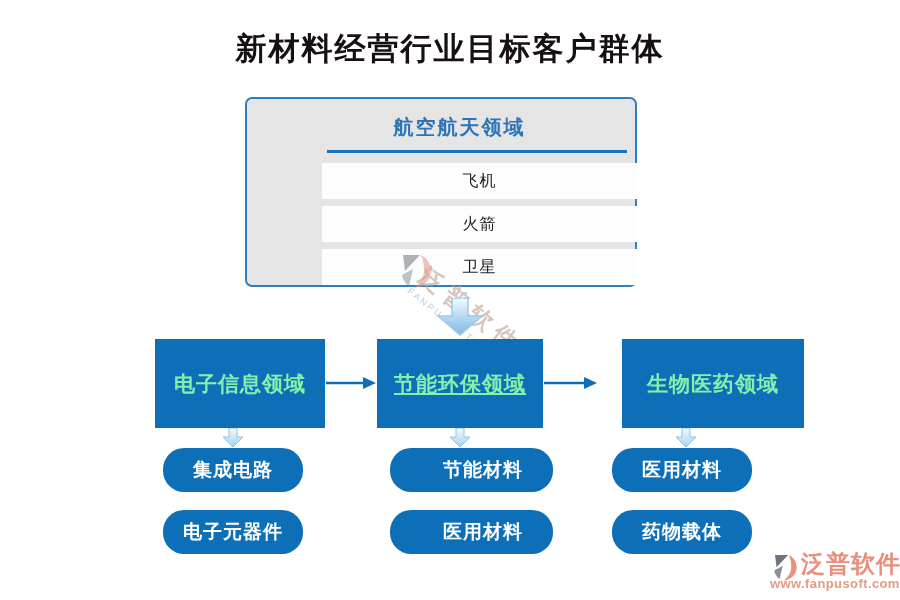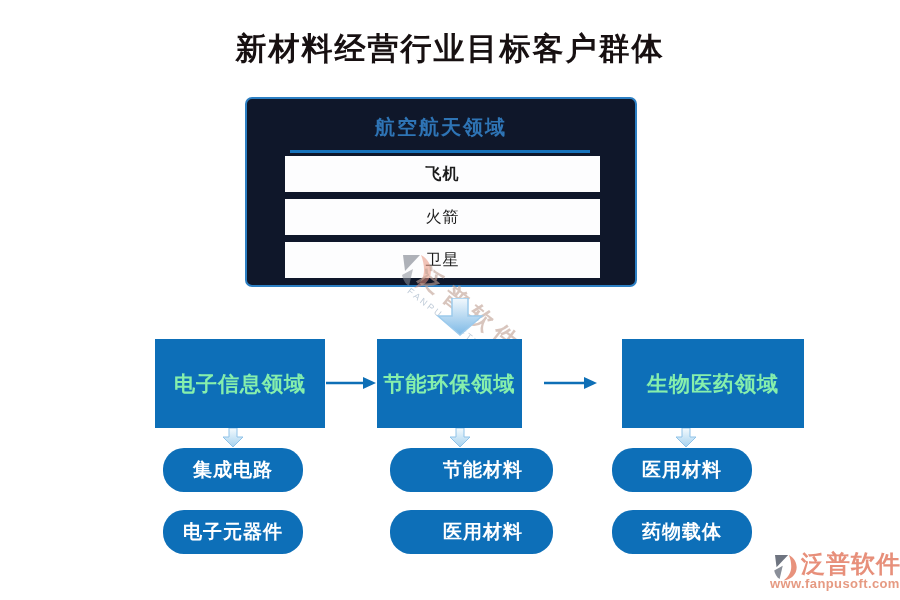--- a/index.html
+++ b/index.html
@@ -8,44 +8,44 @@
     font-family:"Liberation Sans",sans-serif;
   }
   .title{
     position:absolute;top:28px;left:0;width:100%;text-align:center;
     font-family:"Liberation Serif",serif;font-weight:bold;font-size:31px;
     color:#171011;letter-spacing:2px;
   }
   
   .panel{
     position:absolute;left:245px;top:97px;width:392px;height:190px;
-    background:#0f172a;border:2px solid #2c7fc3;border-radius:7px;box-sizing:border-box;
+    background:#e5e5e5;border:2px solid #2c7fc3;border-radius:7px;box-sizing:border-box;padding-left:37px;
   }
   .panel-header{
     padding-top:15px;text-align:center;font-size:20px;font-weight:bold;
     color:#2e74b5;letter-spacing:2px;
   }
   .panel-divider{
     margin:9px 0 0 43px;width:300px;height:3px;background:#1873bb;
   }
   .panel-row{
     margin-left:38px;width:315px;height:36px;background:#fdfdfe;
     line-height:36px;text-align:center;font-size:16px;color:#1c1c1c;
     letter-spacing:1px;
   }
-  .panel-row.first{margin-top:3px;font-weight:bold;}
+  .panel-row.first{margin-top:10px;}
   .panel-row:not(.first){margin-top:7px;}
   
   .lv2-box{
     position:absolute;top:339px;height:89px;background:#0d6fb8;color:#86efac;
     font-weight:bold;font-size:21px;letter-spacing:1px;
     display:flex;align-items:center;justify-content:center;
   }
   .box1{left:155px;width:170px;}
-  .box2{left:377px;width:145px;}
+  .box2{left:377px;width:166px;text-decoration:underline;}
   .box3{left:622px;width:182px;}
   
   .pill{
     position:absolute;width:140px;height:44px;background:#0d6fb8;border-radius:21px;
     color:#ffffff;font-weight:bold;font-size:19px;letter-spacing:1px;
     display:flex;align-items:center;justify-content:center;
   }
   .c1{left:163px;} .c2{left:390px;padding-left:23px;} .c3{left:612px;}
   .r1{top:448px;} .r2{top:510px;}
   .abs{position:absolute;}

